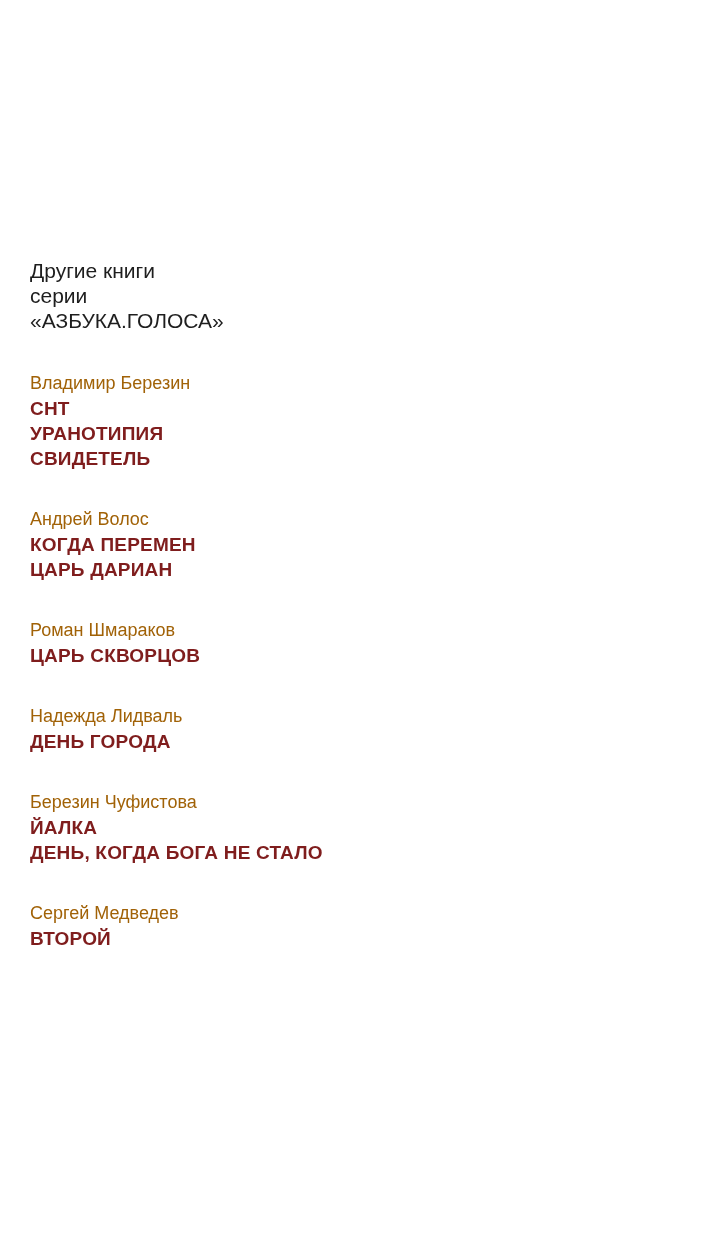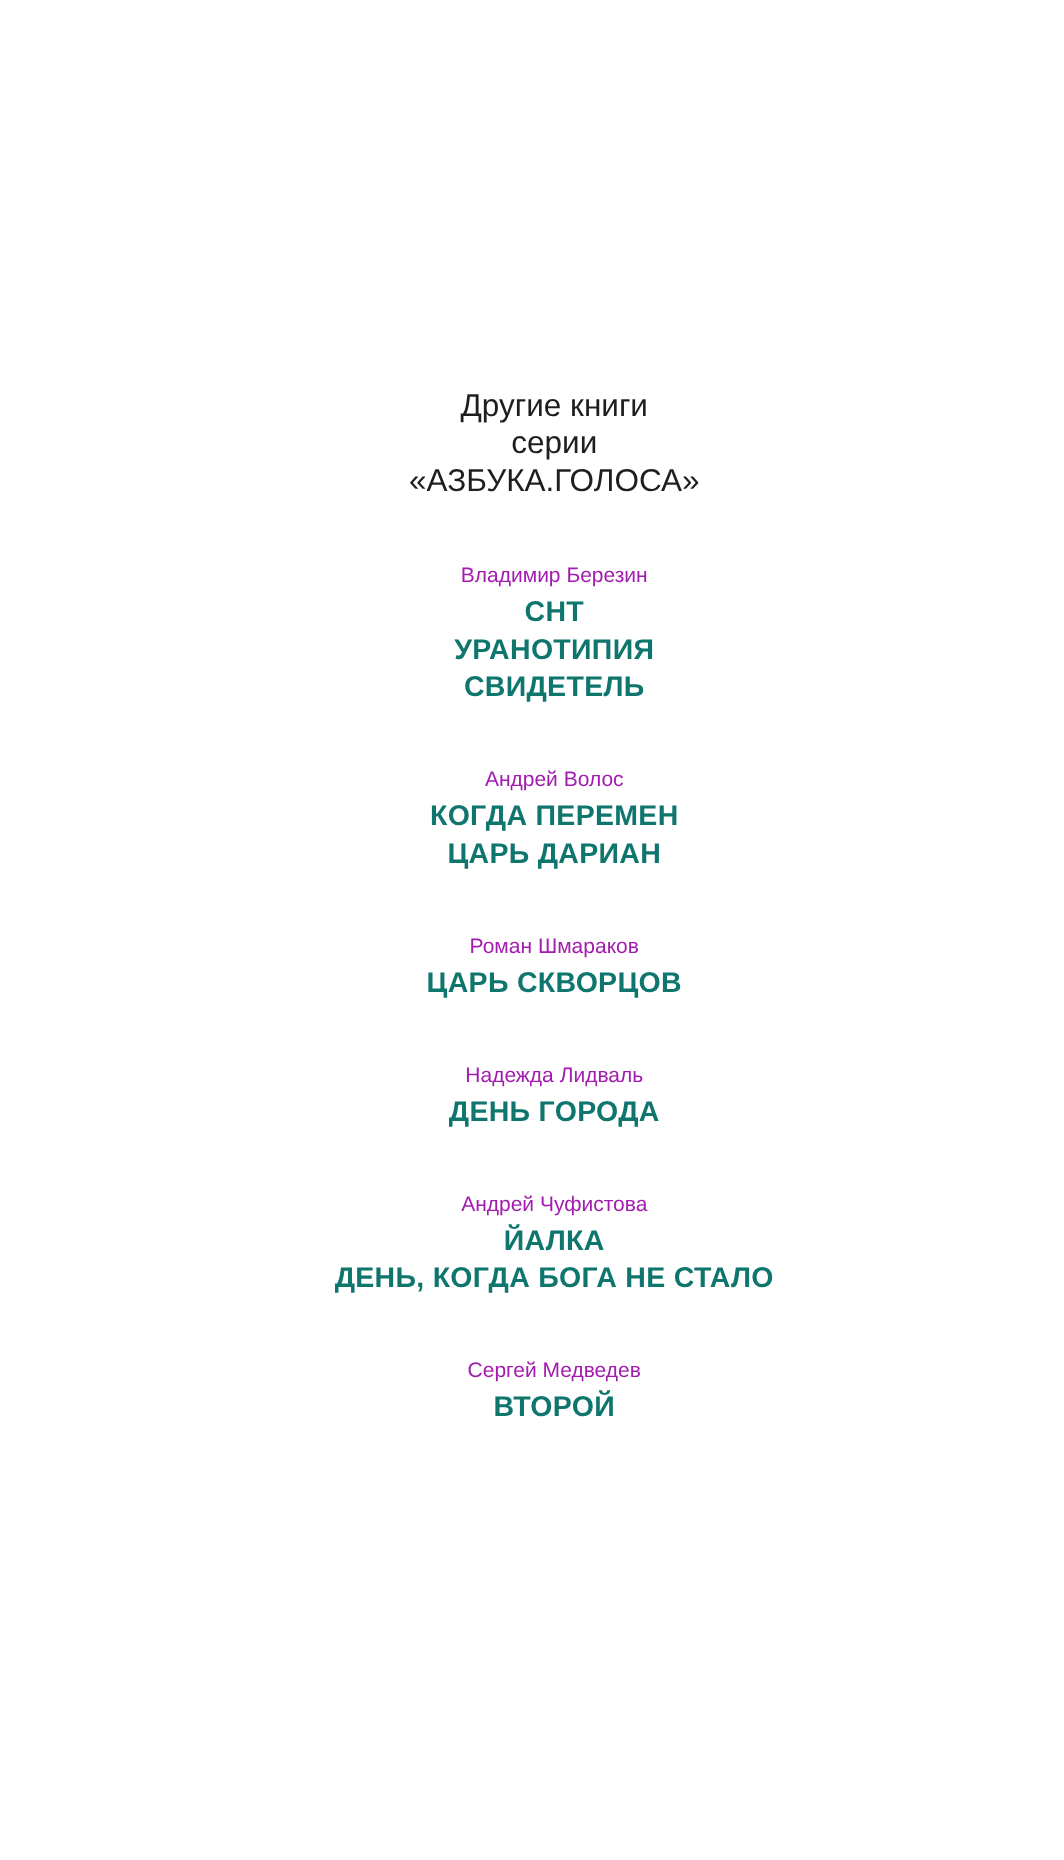--- a/index.html
+++ b/index.html
@@ -14,44 +14,43 @@
     background: #ffffff;
     overflow: hidden;
     font-family: "Liberation Sans", "DejaVu Sans", sans-serif;
   }
   
   .content {
     position: absolute;
     top: 258px;
     left: 30px;
     right: 0;
-    text-align: center;
   }
   .header-line {
     font-size: 21px;
     line-height: 25px;
     color: #1e1e1e;
   }
   .series-header {
     margin-bottom: 38px;
   }
   .author-block + .author-block {
     margin-top: 28px;
   }
   .author-name {
-    font-size: 14px;
+    font-size: 18px;
     line-height: 25px;
-    color: #a21caf;
+    color: #a16207;
     margin-top: 36px;
   }
   .book-title {
     font-size: 19px;
     line-height: 25px;
     font-weight: bold;
-    color: #0f766e;
+    color: #7f1d1d;
     letter-spacing: 0.2px;
   }
 </style>
 </head>
 <body>
 
 <div class="page">
   <div class="content">
 
     <div class="series-header">
@@ -77,21 +76,21 @@
       <div class="author-name">Роман Шмараков</div>
       <div class="book-title">ЦАРЬ СКВОРЦОВ</div>
     </div>
 
     <div class="author-block">
       <div class="author-name">Надежда Лидваль</div>
       <div class="book-title">ДЕНЬ ГОРОДА</div>
     </div>
 
     <div class="author-block">
-      <div class="author-name">Андрей Чуфистова</div>
+      <div class="author-name">Березин Чуфистова</div>
       <div class="book-title">ЙАЛКА</div>
       <div class="book-title">ДЕНЬ, КОГДА БОГА НЕ СТАЛО</div>
     </div>
 
     <div class="author-block">
       <div class="author-name">Сергей Медведев</div>
       <div class="book-title">ВТОРОЙ</div>
     </div>
 
   </div>

